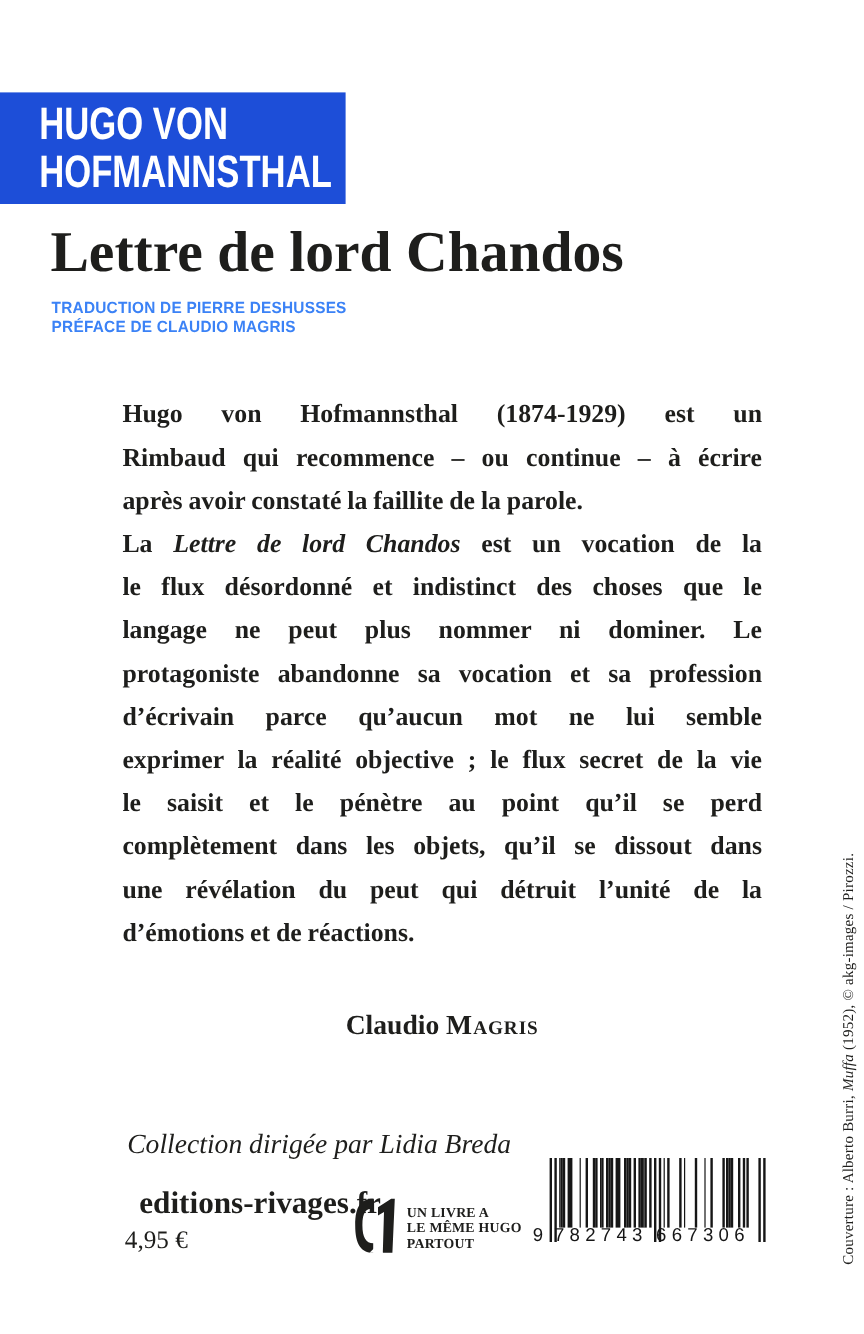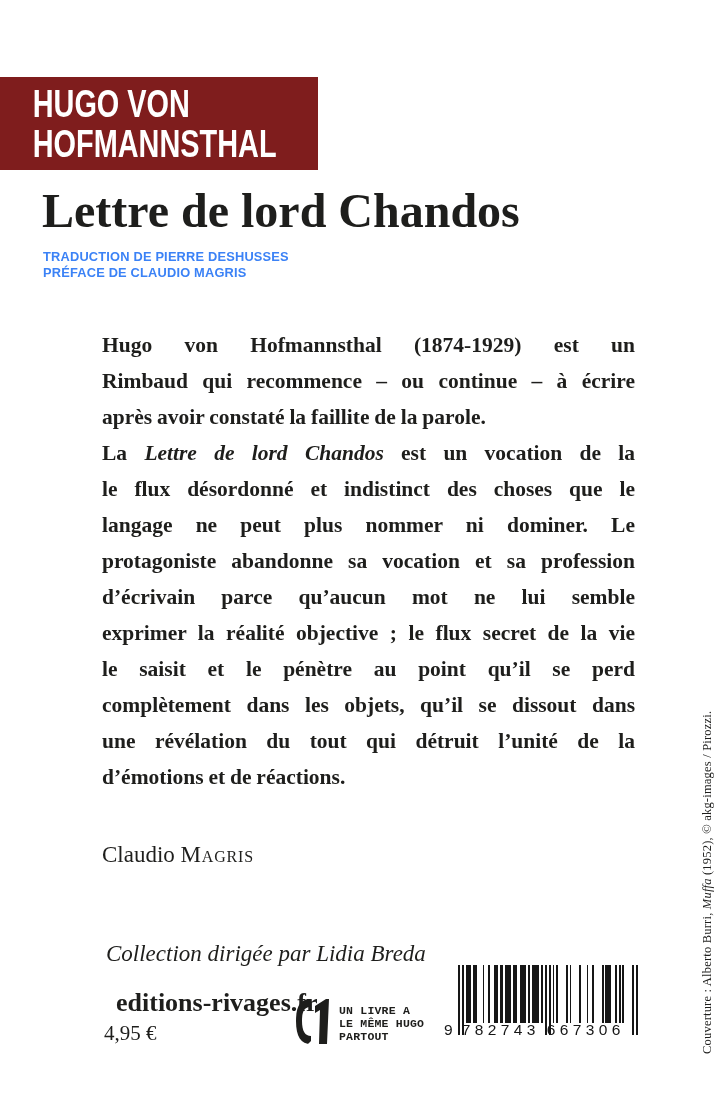--- a/index.html
+++ b/index.html
@@ -1,20 +1,20 @@
 <!DOCTYPE html>
 <html><head>
 <meta charset="utf-8">
 <style>
   html,body{margin:0;padding:0;background:#fff;}
   .cover{position:relative;width:720px;height:1112px;background:#ffffff;overflow:hidden;
          font-family:"Liberation Serif",serif;color:#1e1e1c;}
 
   
-  .banner{position:absolute;left:0;top:77px;width:318px;height:93px;background:#7f1d1d;
+  .banner{position:absolute;left:0;top:77px;width:288px;height:93px;background:#1d4ed8;
           color:#ffffff;font-family:"Liberation Sans",sans-serif;font-weight:bold;
           font-size:38px;line-height:40px;padding-top:7px;box-sizing:border-box;}
   .banner .bl{padding-left:43px;white-space:nowrap;transform:scaleX(.76);transform-origin:0 50%;}
 
   
   .title{position:absolute;left:42px;top:183px;margin:0;font-size:48px;font-weight:bold;
          letter-spacing:0;white-space:nowrap;}
 
   
   .credits{position:absolute;left:43px;top:249px;color:#3b82f6;
@@ -22,33 +22,33 @@
            font-size:13.5px;line-height:16px;letter-spacing:.2px;}
   .credits div{white-space:nowrap;transform:scaleX(.95);transform-origin:0 50%;}
 
   
   .blurb{position:absolute;left:102px;top:327px;width:533px;
          font-size:21.5px;font-weight:bold;line-height:36px;word-spacing:-0.5px;}
   .bline{height:36px;text-align:justify;text-align-last:justify;overflow:visible;}
   .bline.plast{text-align-last:left;}
   .bline i{font-style:italic;}
 
-  .signature{position:absolute;left:102px;top:842px;width:533px;text-align:left;
-             font-size:23px;font-weight:normal;}
+  .signature{position:absolute;left:102px;top:842px;width:533px;text-align:center;
+             font-size:23px;font-weight:bold;}
   .signature .sc{font-variant:small-caps;letter-spacing:.8px;}
 
   
   .collection{position:absolute;left:106px;top:941px;font-style:italic;font-size:23px;}
   .website{position:absolute;left:104px;top:988px;font-weight:bold;font-size:26px;margin-left:12px;}
   .price{position:absolute;left:104px;top:1021px;font-size:21px;}
 
   .price-logo{position:absolute;left:293px;top:996px;display:flex;align-items:flex-start;}
   .logo-icon{width:42px;height:52px;}
   .logo-icon svg{display:block;}
-  .logo-text{font-family:Liberation Mono, monospace;font-weight:bold;font-size:11.5px;
+  .logo-text{font-family:Liberation Serif, serif;font-weight:bold;font-size:11.5px;
              line-height:12.8px;letter-spacing:.2px;padding:9px 0 0 4px;white-space:nowrap;}
 
   
   .barcode{position:absolute;left:458px;top:965px;width:180px;height:80px;}
   .bars{display:flex;height:70px;align-items:flex-start;}
   .mod{flex:0 0 auto;width:1.894px;height:58px;background:transparent;}
   .mod.b{background:#161616;}
   .mod.b.tall{height:70px;}
   .bc-digits{position:absolute;top:56px;left:-14px;display:flex;
              font-family:"Liberation Sans",sans-serif;font-size:15.5px;color:#161616;}
@@ -83,21 +83,21 @@
       <div class="bline"><span>Rimbaud qui recommence – ou continue – à écrire</span></div>
       <div class="bline plast"><span>après avoir constaté la faillite de la parole.</span></div>
       <div class="bline"><span>La </span><i>Lettre de lord Chandos</i><span> est un vocation de la</span></div>
       <div class="bline"><span>le flux désordonné et indistinct des choses que le</span></div>
       <div class="bline"><span>langage ne peut plus nommer ni dominer. Le</span></div>
       <div class="bline"><span>protagoniste abandonne sa vocation et sa profession</span></div>
       <div class="bline"><span>d’écrivain parce qu’aucun mot ne lui semble</span></div>
       <div class="bline"><span>exprimer la réalité objective ; le flux secret de la vie</span></div>
       <div class="bline"><span>le saisit et le pénètre au point qu’il se perd</span></div>
       <div class="bline"><span>complètement dans les objets, qu’il se dissout dans</span></div>
-      <div class="bline"><span>une révélation du tout qui détruit l’unité de la</span></div>
+      <div class="bline"><span>une révélation du peut qui détruit l’unité de la</span></div>
       <div class="bline plast"><span>d’émotions et de réactions.</span></div>
     </div>
 
   <div class="signature">
     <span>Claudio </span><span class="sc">Magris</span>
   </div>
 
   <div class="collection">Collection dirigée par Lidia Breda</div>
 
   <div class="website">editions-rivages.fr</div>

